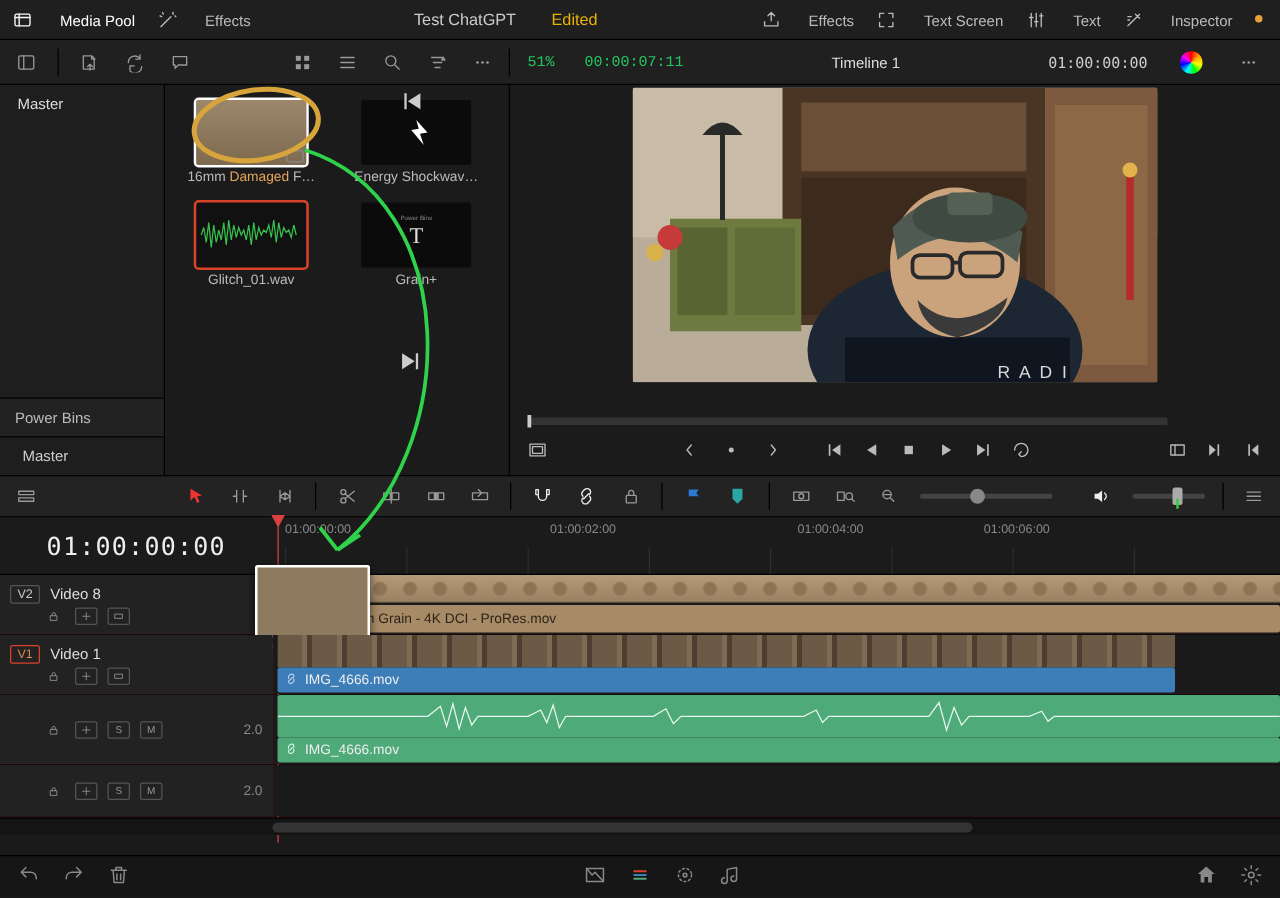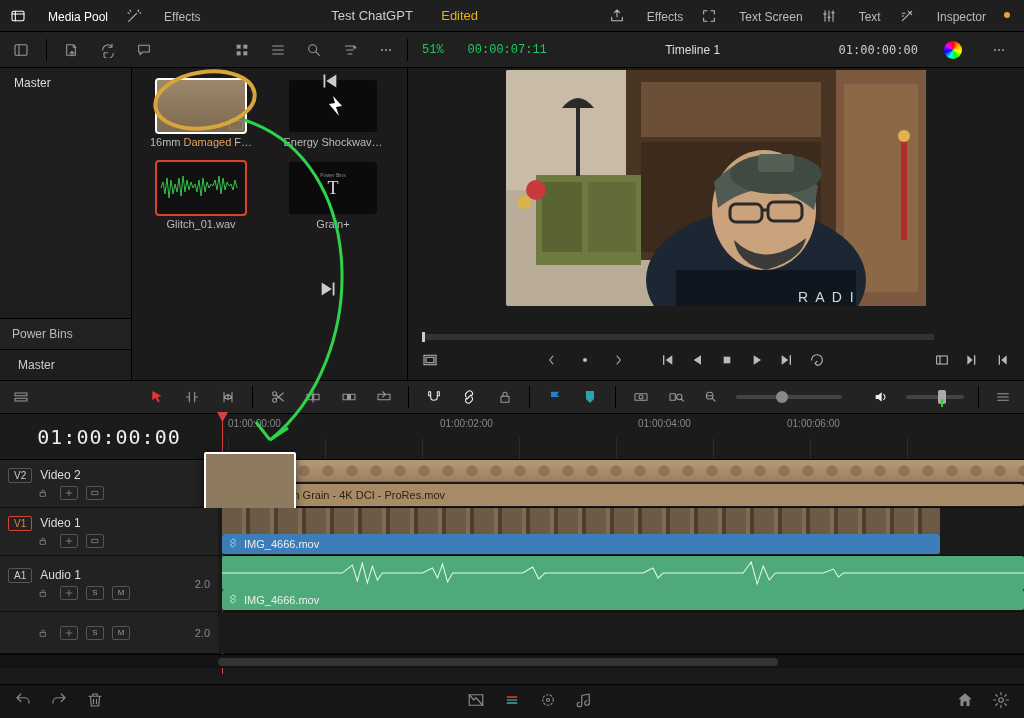--- a/index.html
+++ b/index.html
@@ -576,21 +576,21 @@
     <div class="playhead" style="left:4px"></div>
   </div>
 </div>
 
 <div class="tracks">
 
   <div class="track" style="height:48px">
     <div class="trk-head">
       <div class="row1">
         <span class="badge">V2</span>
-        <span class="name">Video 2</span>
+        <span class="name">Video 8</span>
       </div>
       <div class="row2">
         <span class="mini lock">
             <svg viewBox="0 0 24 24">
               <rect class="s" x="6" y="11" width="12" height="9"></rect>
               <path class="s" d="M9 11V8a3 3 0 016 0v3"></path>
             </svg>
           </span>
         <span class="mini">
             <svg viewBox="0 0 24 24">
@@ -647,24 +647,20 @@
         <span class="linkicn"><svg viewBox="0 0 24 24">
               <path stroke="#cde" fill="none" stroke-width="2" d="M9 15l6-6M8 12a4 4 0 010-6l2-2a4 4 0 016 6M16 12a4 4 0 010 6l-2 2a4 4 0 01-6-6"></path>
             </svg></span>
         <span>IMG_4666.mov</span>
       </div>
     </div>
   </div>
 
   <div class="track" style="height:56px">
     <div class="trk-head">
-      <div class="row1">
-        <span class="badge">A1</span>
-        <span class="name">Audio 1</span>
-      </div>
       <div class="row2">
         <span class="mini lock">
             <svg viewBox="0 0 24 24">
               <rect class="s" x="6" y="11" width="12" height="9"></rect>
               <path class="s" d="M9 11V8a3 3 0 016 0v3"></path>
             </svg>
           </span>
         <span class="mini">
             <svg viewBox="0 0 24 24">
               <path class="s" d="M5 12h14M12 5v14"></path>

